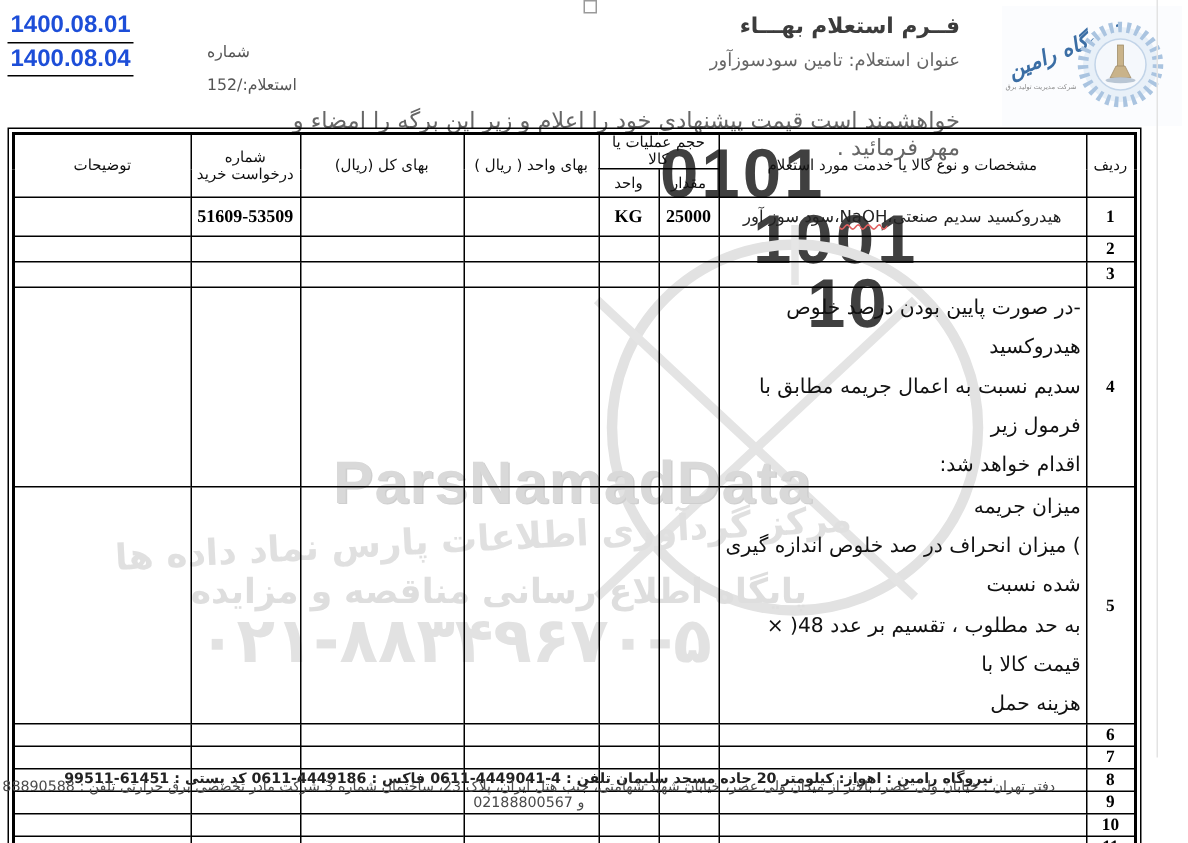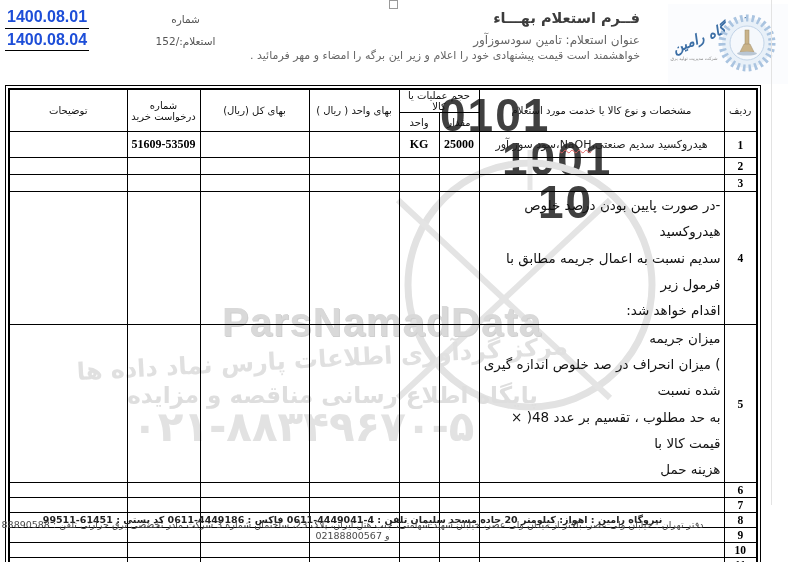--- a/index.html
+++ b/index.html
@@ -9,29 +9,29 @@
     background:#ffffff; overflow:hidden; color:#000;
   }
   
   .dates {
     position:absolute; left:5px; top:6px;
     font-family:"Liberation Sans", sans-serif;
     font-weight:bold; font-size:16px; line-height:1.35; color:#1d4ed8;
   }
   .dates .d { display:inline-block; border-bottom:1.5px solid #000; padding:0 2px 0 2px; }
   .num-block {
-    position:absolute; left:138px; top:8px; width:95px; text-align:center;
+    position:absolute; left:138px; top:24px; width:95px; text-align:left;
     direction:rtl; font-size:10.5px; color:#555; line-height:2.1;
   }
   .center-head {
     position:absolute; left:170px; top:10px; width:470px; direction:rtl;
   }
   .center-head .title { font-size:14.5px; font-weight:bold; color:#3c3c3c; letter-spacing:0.5px; }
   .center-head .subtitle { font-size:12px; color:#666; margin-top:7px; }
-  .center-head .note { font-size:11px; color:#666; margin-top:2px; }
+  .center-head .note { font-size:15px; color:#666; margin-top:24px; }
   .tiny-box {
     position:absolute; left:389px; top:0px; width:9px; height:9px;
     border:1px solid #9a9a9a; background:#fff;
   }
   .page-edge-line { position:absolute; left:771px; top:0; width:1px; height:505px; background:#e3e3e3; }
   
   .logo-wrap { position:absolute; left:668px; top:4px; width:120px; height:80px; background:#fbfcfe; }
   .logo-callig {
     position:absolute; left:2px; top:22px; color:#3b6ea5; font-size:14px; font-weight:bold;
     font-style:italic; transform:rotate(-22deg); white-space:nowrap; direction:rtl;

